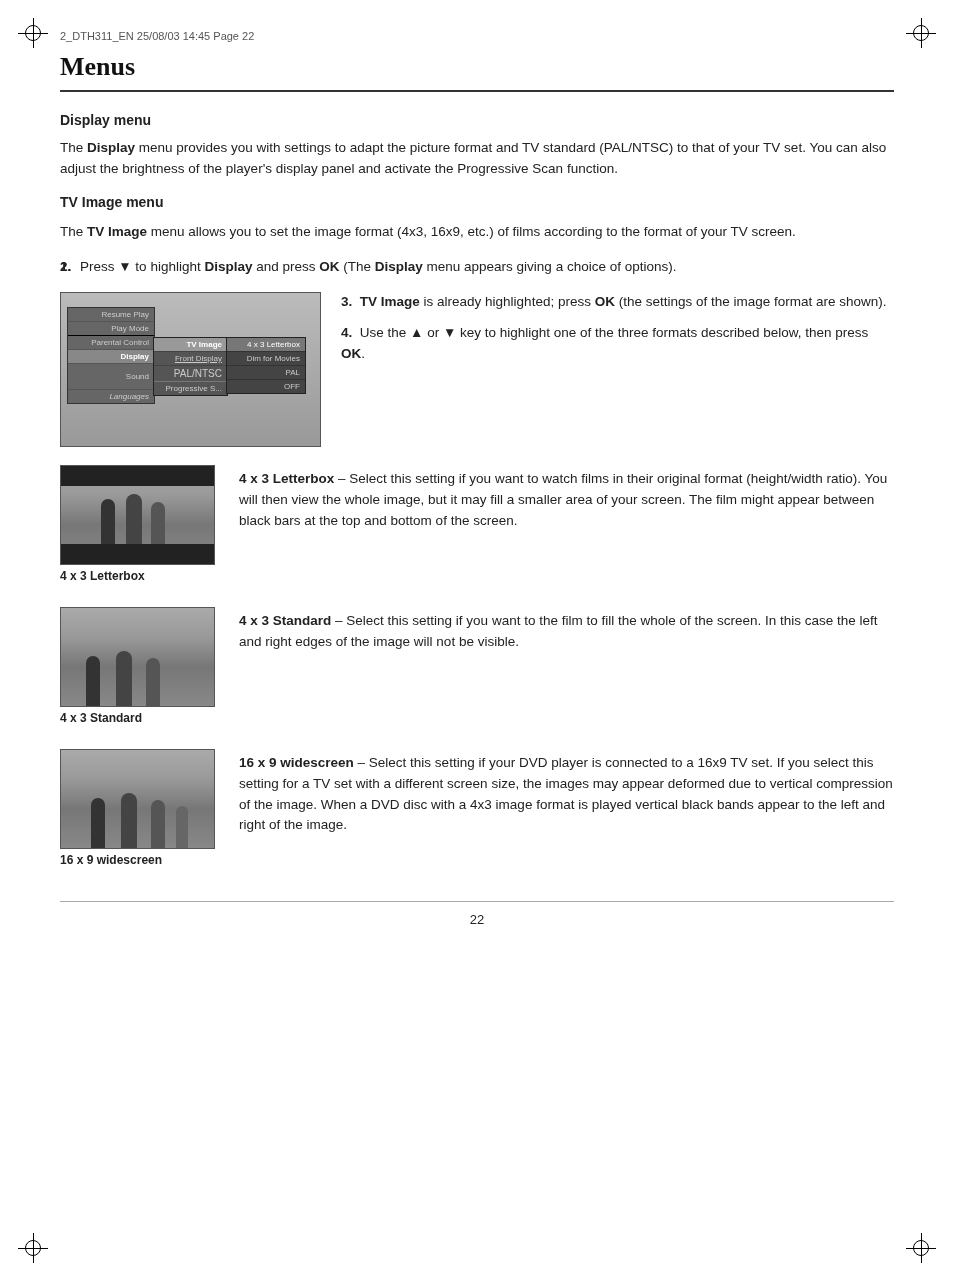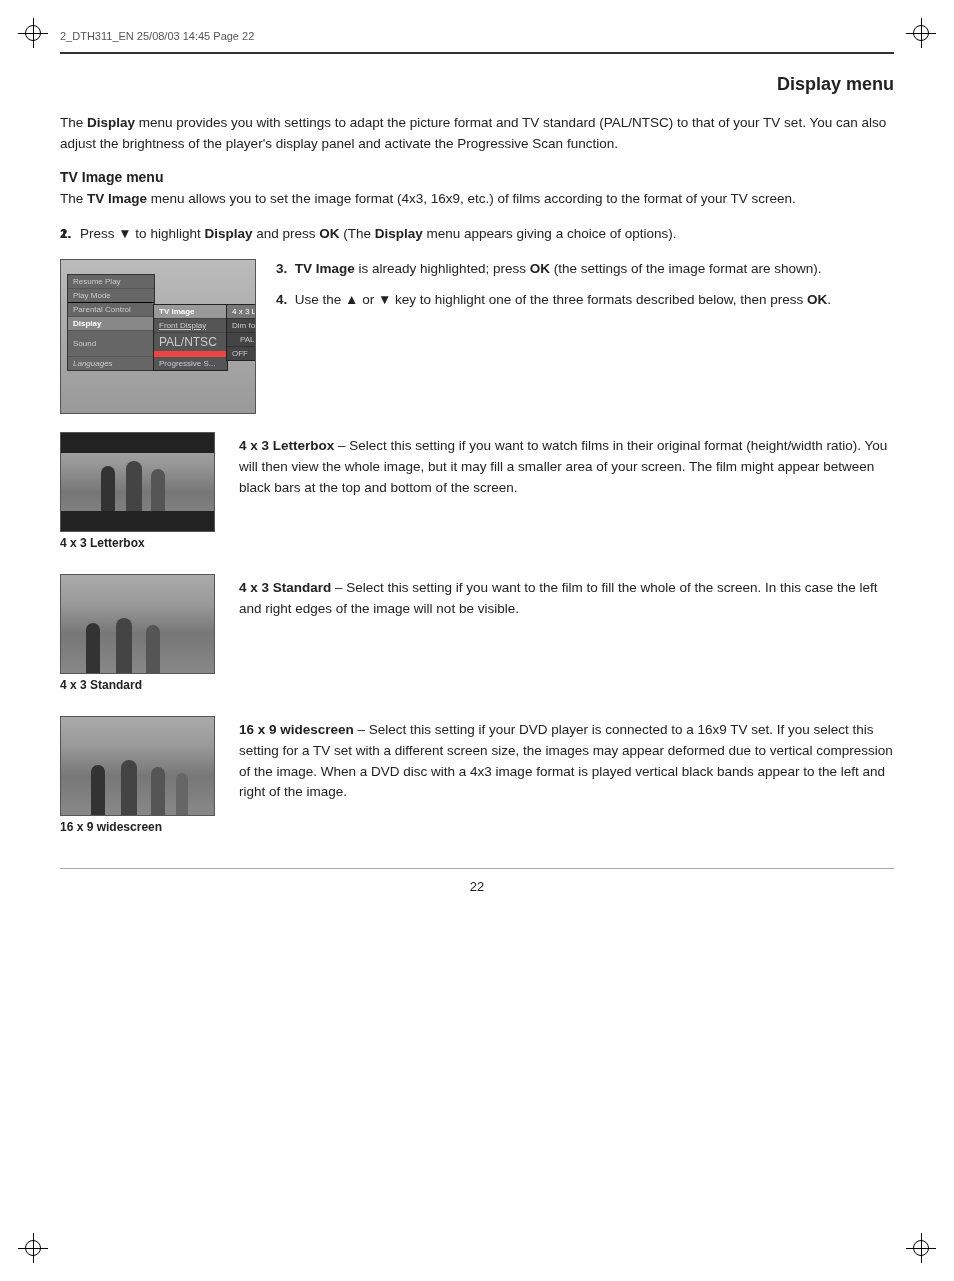--- a/index.html
+++ b/index.html
@@ -40,40 +40,39 @@
     }
 
     .title-rule {
       border: none;
       border-top: 2px solid #333;
       margin-bottom: 20px;
     }
 
     
     .section-heading {
-      font-size: 18px;
-      font-weight: bold;
-      margin-bottom: 18px;
-      text-align: right;
+      font-size: 14px;
+      font-weight: bold;
+      margin-bottom: 10px;
     }
 
     
     .body-text {
       font-size: 13.5px;
       line-height: 1.55;
       margin-bottom: 14px;
     }
 
     .body-text strong, .bold { font-weight: bold; }
 
     
     .subsection-heading {
       font-size: 14px;
       font-weight: bold;
-      margin-bottom: 4px;
+      margin-bottom: 12px;
       margin-top: 6px;
     }
 
     
     .numbered-list {
       margin: 0 0 14px 0;
       padding-left: 0;
       list-style: none;
     }
     .numbered-list li {
@@ -102,26 +101,27 @@
     }
 
     .two-col .right-col {
       flex: 1 1 auto;
       font-size: 13.5px;
       line-height: 1.55;
     }
 
     
     .menu-screenshot {
-      width: 196px;
+      width: 261px;
       height: 155px;
       background: #888;
       border: 1px solid #555;
       position: relative;
       overflow: hidden;
+      text-align: right;
     }
 
     
     .format-image {
       width: 155px;
       height: 100px;
       background: #888;
       border: 1px solid #555;
       position: relative;
       overflow: hidden;
@@ -228,20 +228,21 @@
     <div style="position:absolute;top:50%;left:0;width:100%;height:1px;background:#000;"></div>
     <div style="position:absolute;left:50%;top:0;height:100%;width:1px;background:#000;"></div>
     <div style="position:absolute;top:50%;left:50%;transform:translate(-50%,-50%);width:16px;height:16px;border:1px solid #000;border-radius:50%;"></div>
   </div>
 
   <div class="header-meta">
     <span>2_DTH311_EN  25/08/03  14:45  Page 22</span>
     <span></span>
   </div>
 
+  <h1 class="page-title">Menus</h1>
   <hr class="title-rule">
 
   <h2 class="section-heading">
     <span>Display menu</span>
   </h2>
 
   <p class="body-text">
     The <strong>Display</strong> menu provides you with settings to adapt the picture format and TV standard (PAL/NTSC) to that of your TV set. You can also adjust the brightness of the player's display panel and activate the Progressive Scan function.
   </p>
 
@@ -273,28 +274,28 @@
           <div style="padding:2px 5px;font-size:8px;color:#ccc;border-bottom:1px solid #000000;">Play Mode</div>
           <div style="padding:2px 5px;font-size:8px;color:#ccc;border-bottom:1px solid #555;">Parental Control</div>
           <div style="padding:2px 5px;font-size:8px;color:#fff;background:#888;border-bottom:1px solid #555;font-weight:bold;">Display</div>
           <div style="padding:8px 5px;font-size:8px;color:#ccc;border-bottom:1px solid #555;">Sound</div>
           <div style="padding:2px 5px;font-size:8px;color:#ccc;font-style:italic;">Languages</div>
         </div>
 
         <div style="position:absolute;top:44px;left:92px;width:75px;background:#555;border:1px solid #222;">
           <div style="padding:2px 5px;font-size:8px;color:#fff;background:#999;border-bottom:1px solid #444;font-weight:bold;">TV Image</div>
           <div style="padding:2px 5px;font-size:8px;color:#ccc;border-bottom:1px solid #444;text-decoration:underline;">Front Display</div>
-          <div style="padding:2px 5px;font-size:12px;color:#ccc;border-bottom:6px solid #ef4444;">PAL/NTSC</div>
+          <div style="padding:2px 5px;font-size:10px;color:#ccc;border-bottom:1px solid #ef4444;">PAL/NTSC</div>
           <div style="padding:2px 5px;font-size:8px;color:#ccc;">Progressive S...</div>
         </div>
 
         <div style="position:absolute;top:44px;left:165px;width:80px;background:#444;border:1px solid #222;">
           <div style="padding:2px 5px;font-size:8px;color:#fff;background:#777;border-bottom:1px solid #333;">4 x 3 Letterbox</div>
           <div style="padding:2px 5px;font-size:8px;color:#ccc;border-bottom:1px solid #333;">Dim for Movies</div>
-          <div style="padding:2px 13px;font-size:8px;color:#ccc;border-bottom:1px solid #333;">PAL</div>
+          <div style="padding:2px 5px;font-size:8px;color:#ccc;border-bottom:1px solid #333;">PAL</div>
           <div style="padding:2px 5px;font-size:8px;color:#ccc;">OFF</div>
         </div>
       </div>
     </div>
 
     <div class="right-col">
 
       <p class="step-text">
         <span class="step-num">3.</span>&nbsp;&nbsp;<strong>TV Image</strong> is already highlighted; press <strong>OK</strong> (the settings of the image format are shown).
       </p>

